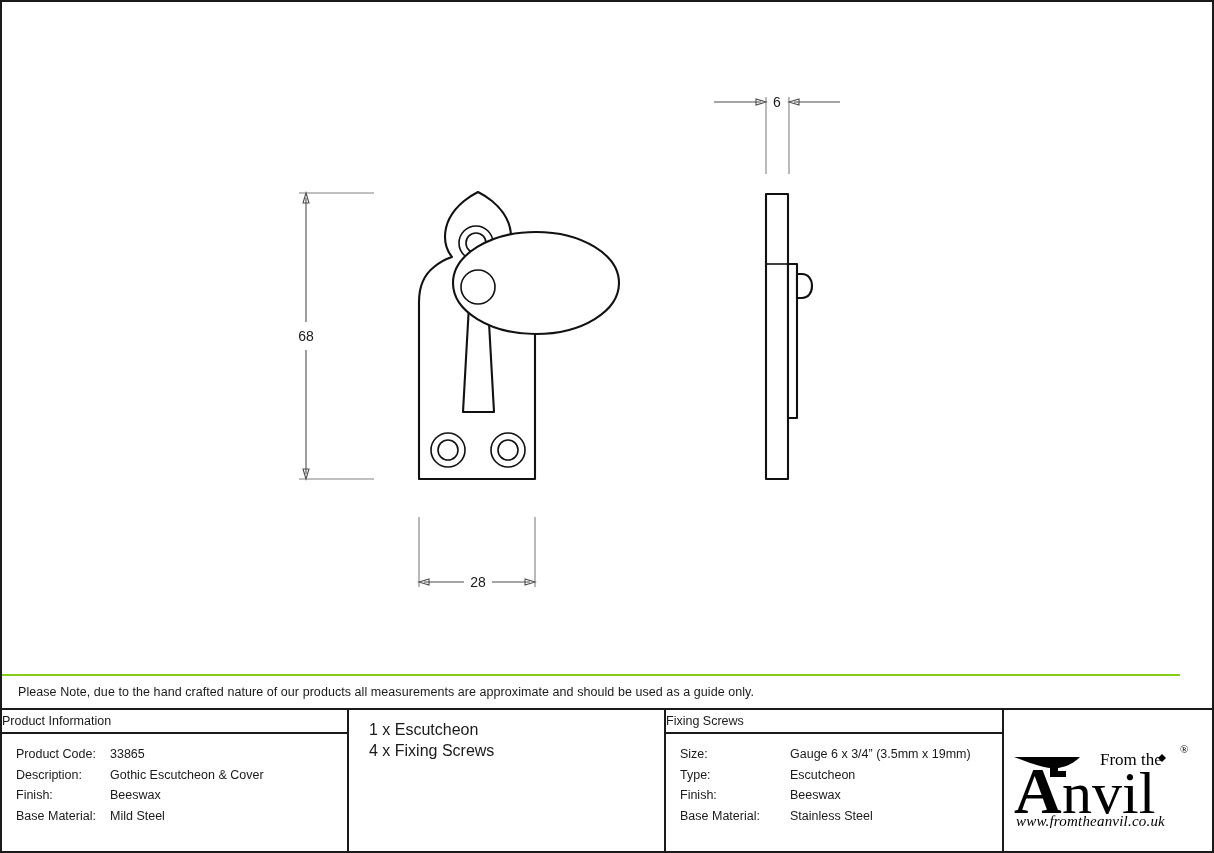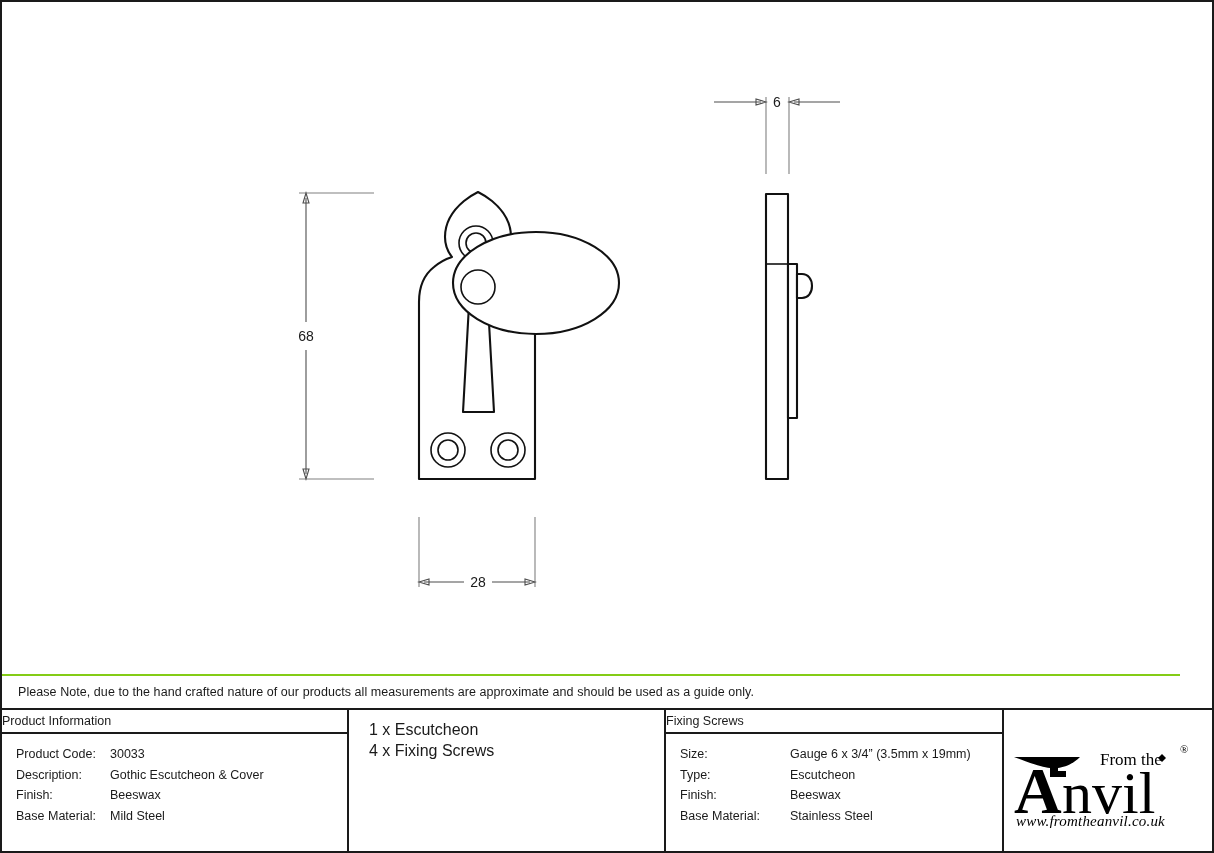--- a/index.html
+++ b/index.html
@@ -213,21 +213,21 @@
     <div id="note-text">Please Note, due to the hand crafted nature of our products all measurements are approximate and should be used as a guide only.</div>
   </div>
 
   <div id="info-table">
 
     <div class="col col-product">
       <div class="col-head">Product Information</div>
       <div class="col-body">
         <div class="kv-row">
           <div class="kv-key">Product Code:</div>
-          <div class="kv-val">30033</div>
+          <div class="kv-val">33865</div>
         </div>
         <div class="kv-row">
           <div class="kv-key">Description:</div>
           <div class="kv-val">Gothic Escutcheon &amp; Cover</div>
         </div>
         <div class="kv-row">
           <div class="kv-key">Finish:</div>
           <div class="kv-val">Beeswax</div>
         </div>
         <div class="kv-row">

